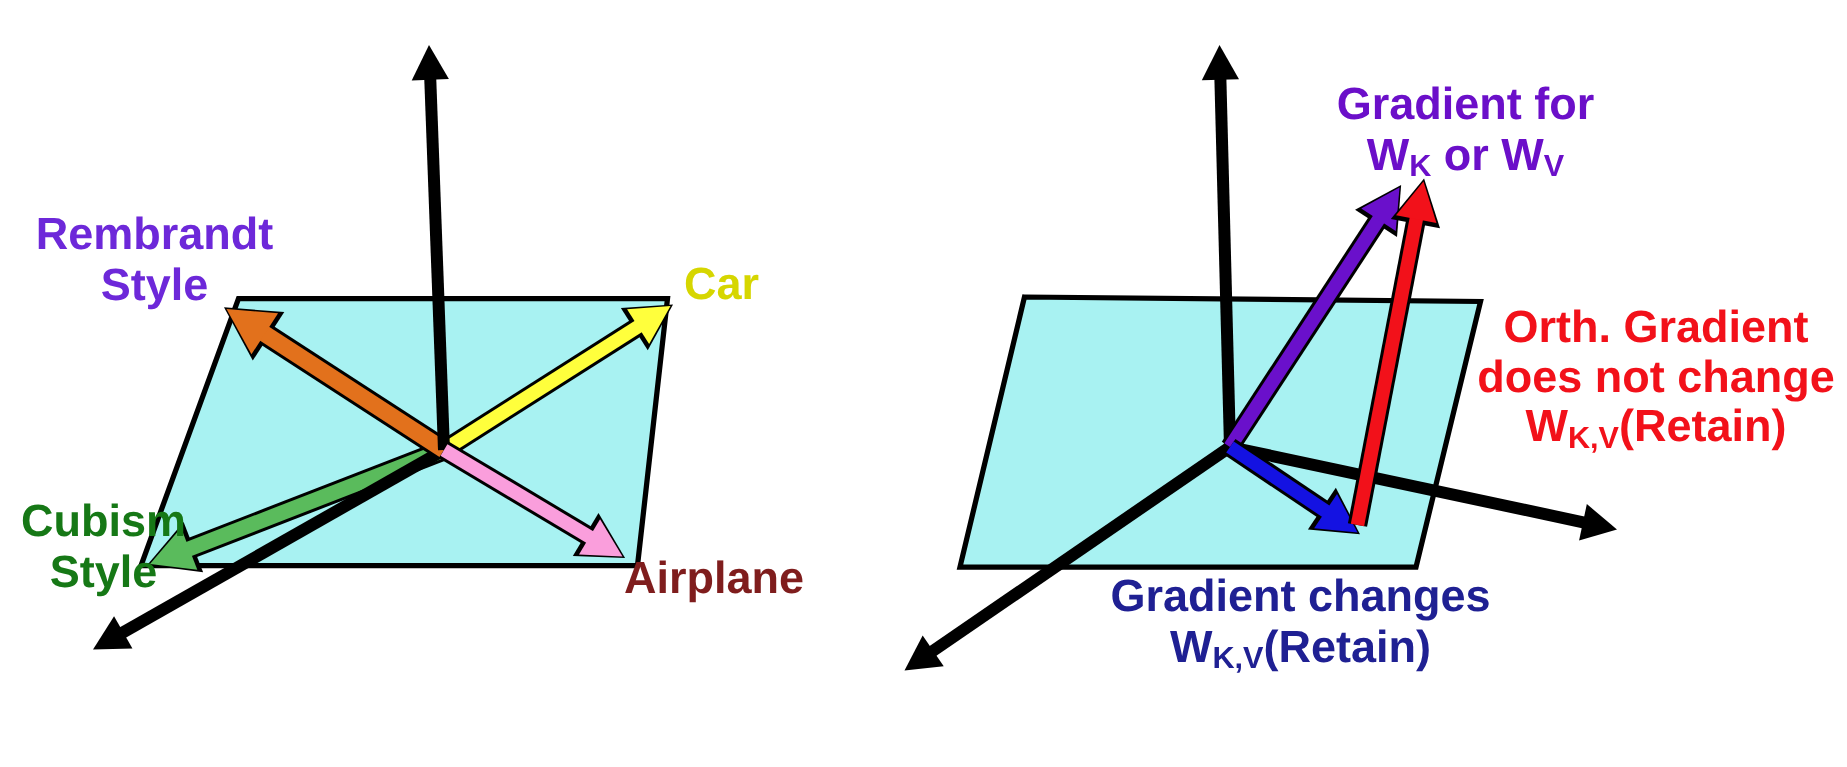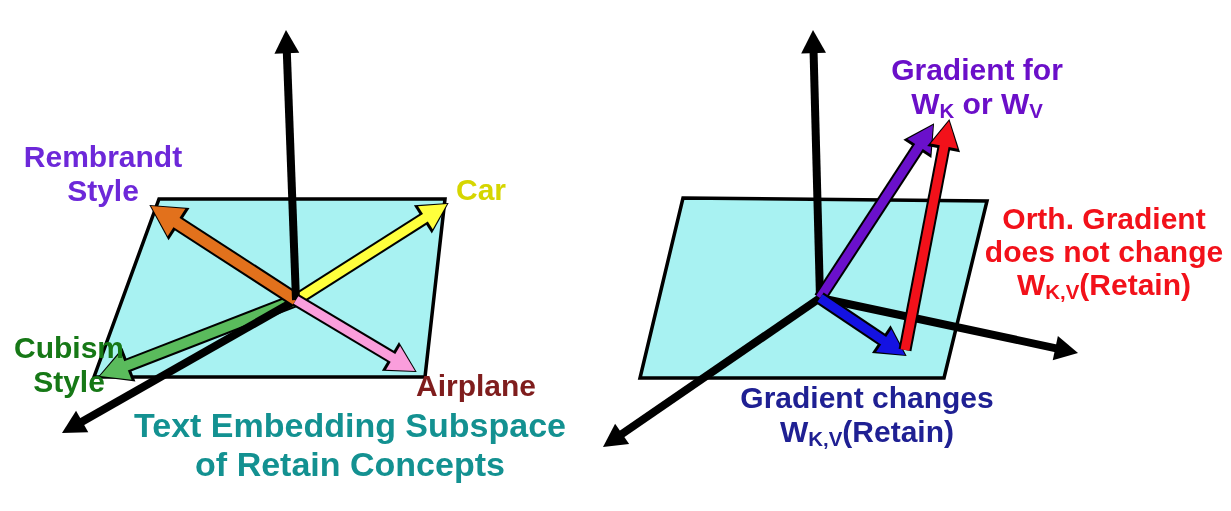--- a/index.html
+++ b/index.html
@@ -109,24 +109,20 @@
 
   <div class="lbl" style="left: 456px; top: 173px; color: rgb(214, 214, 0);">Car</div>
 
   <div class="lbl" style="left: -4px; top: 331px; width: 146px; color: rgb(22, 120, 22);">
     <div>Cubism</div>
     <div>Style</div>
   </div>
 
   <div class="lbl" style="left: 416px; top: 369px; color: #7f1d1d;">Airplane</div>
 
-  <div class="lbl caption" style="left: 122px; top: 406px; width: 456px; color: rgb(19, 145, 145);">
-    <div>Text Embedding Subspace</div>
-    <div>of Retain Concepts</div>
-  </div>
 
   <div class="lbl" style="left: 852px; top: 38px; width: 250px; color: rgb(107, 15, 201); margin-top: 15px;">
     <div>Gradient for</div>
     <div><span>W</span><sub>K</sub><span> or W</span><sub>V</sub></div>
   </div>
 
   <div class="lbl redlbl" style="left: 973px; top: 202px; width: 262px; color: rgb(242, 17, 26);">
     <div>Orth. Gradient</div>
     <div>does not change</div>
     <div><span>W</span><sub>K,V</sub><span>(Retain)</span></div>

